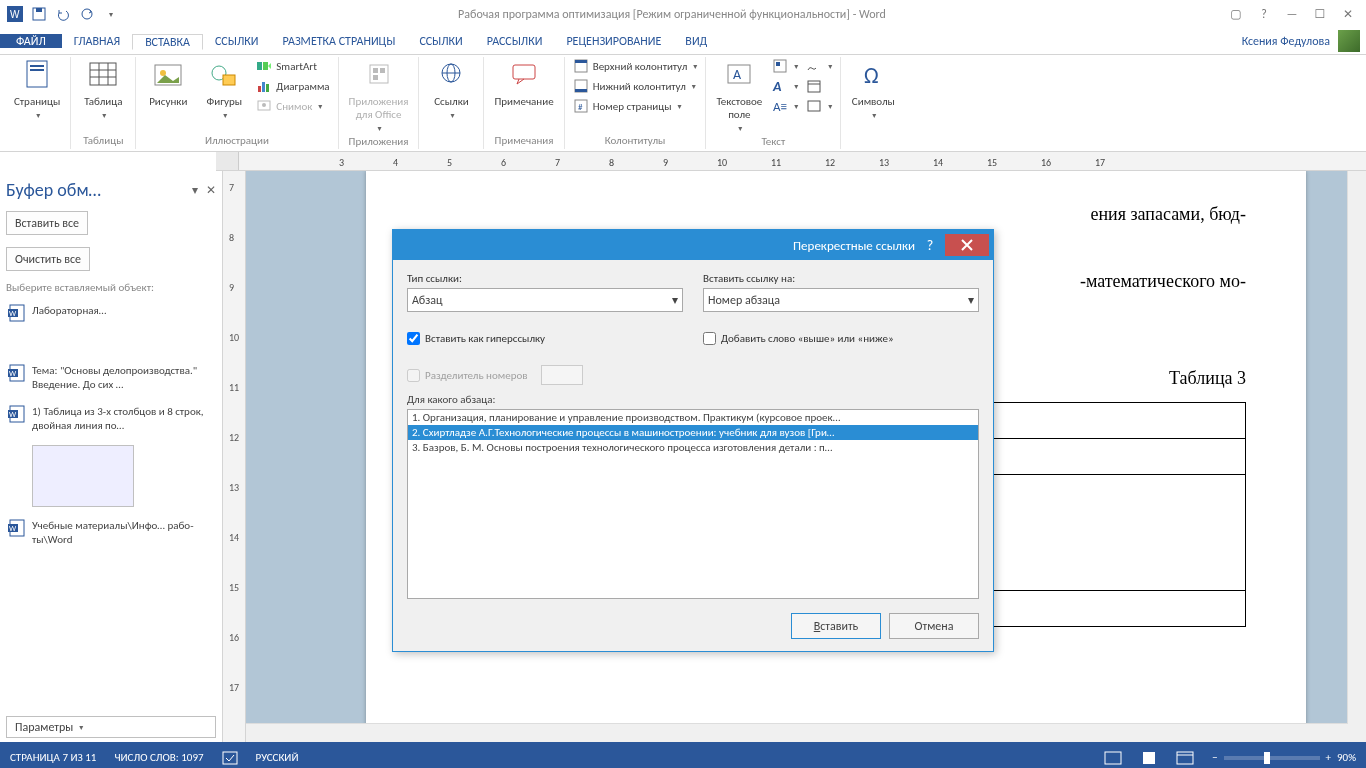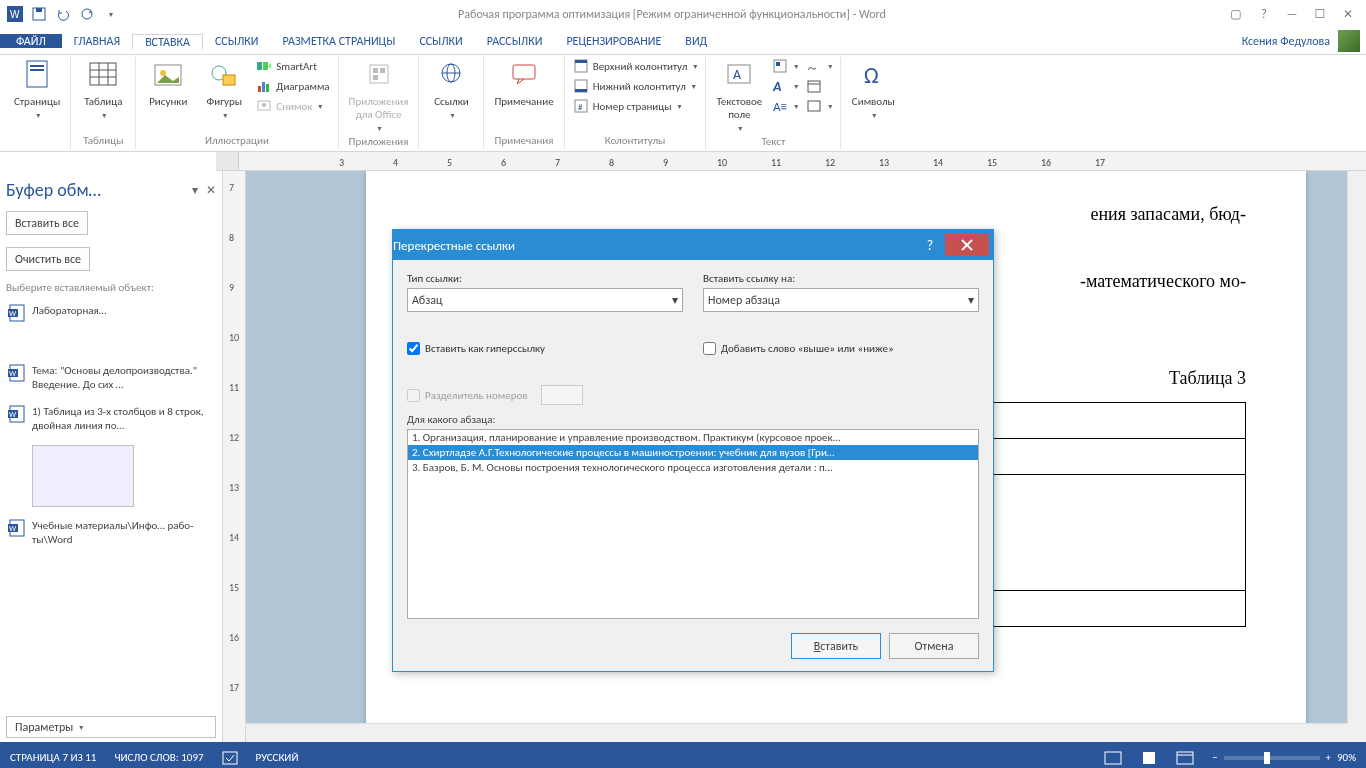--- a/index.html
+++ b/index.html
@@ -55,25 +55,25 @@
 .tbl td{border:1px solid #000;padding:4px 8px;vertical-align:top}
 .scrollbar-v{position:absolute;right:0;top:0;width:18px;height:100%;background:#f0f0f0;border-left:1px solid #ddd}
 .scrollbar-h{position:absolute;left:0;bottom:0;right:18px;height:18px;background:#f0f0f0;border-top:1px solid #ddd}
 .statusbar{height:23px;background:#2b579a;color:#fff;display:flex;align-items:center;padding:4px 10px;font-size:11px;gap:18px}
 .statusbar .sp{flex:1}
 .zoom{display:flex;align-items:center;gap:6px}
 .zoom-track{width:96px;height:4px;background:#5a7bb0;position:relative}
 .zoom-thumb{position:absolute;left:40px;top:-4px;width:6px;height:12px;background:#fff}
 .dialog-overlay{position:absolute;left:378px;top:246px;width:600px;background:#f0f0f0;border:1px solid #2a8dd4;box-shadow:2px 2px 8px rgba(0,0,0,0.25);font-size:12px}
 .dlg-title{height:30px;background:#2a8dd4;display:flex;align-items:center;color:#fff}
-.dlg-title .dt{flex:1;text-align:left;font-size:13px}
+.dlg-title .dt{flex:1;text-align:right;font-size:13px}
 .dlg-title .help{width:30px;text-align:center;cursor:pointer;color:#fff;font-size:14px}
 .dlg-title .close{width:44px;height:22px;background:#c8504f;display:flex;align-items:center;justify-content:center;margin-right:4px;color:#fff}
 .dlg-body{padding:12px 14px}
-.dlg-row{display:flex;gap:20px;margin-bottom:26px}
+.dlg-row{display:flex;gap:20px;margin-bottom:16px}
 .dlg-col{flex:1;display:flex;flex-direction:column;gap:3px}
 .dlg-lbl{font-size:11px;color:#333}
 .dlg-select{height:22px;border:1px solid #a9a9a9;background:#fff;display:flex;align-items:center;padding:0 4px;justify-content:space-between}
 .chkrow{display:flex;align-items:center;gap:5px;font-size:11px;color:#333;margin:4px 0}
 .chkrow input{margin:0}
 .chkrow.disabled{color:#a0a0a0}
 .sep-input{width:40px;height:18px;border:1px solid #ccc;background:#f5f5f5}
 .list-lbl{font-size:11px;margin-top:8px;margin-bottom:3px}
 .listbox{height:188px;border:1px solid #a9a9a9;background:#fff;overflow:auto;font-size:11px;position:relative}
 .listbox .li{padding:1px 4px;white-space:nowrap;overflow:hidden;text-overflow:ellipsis}

